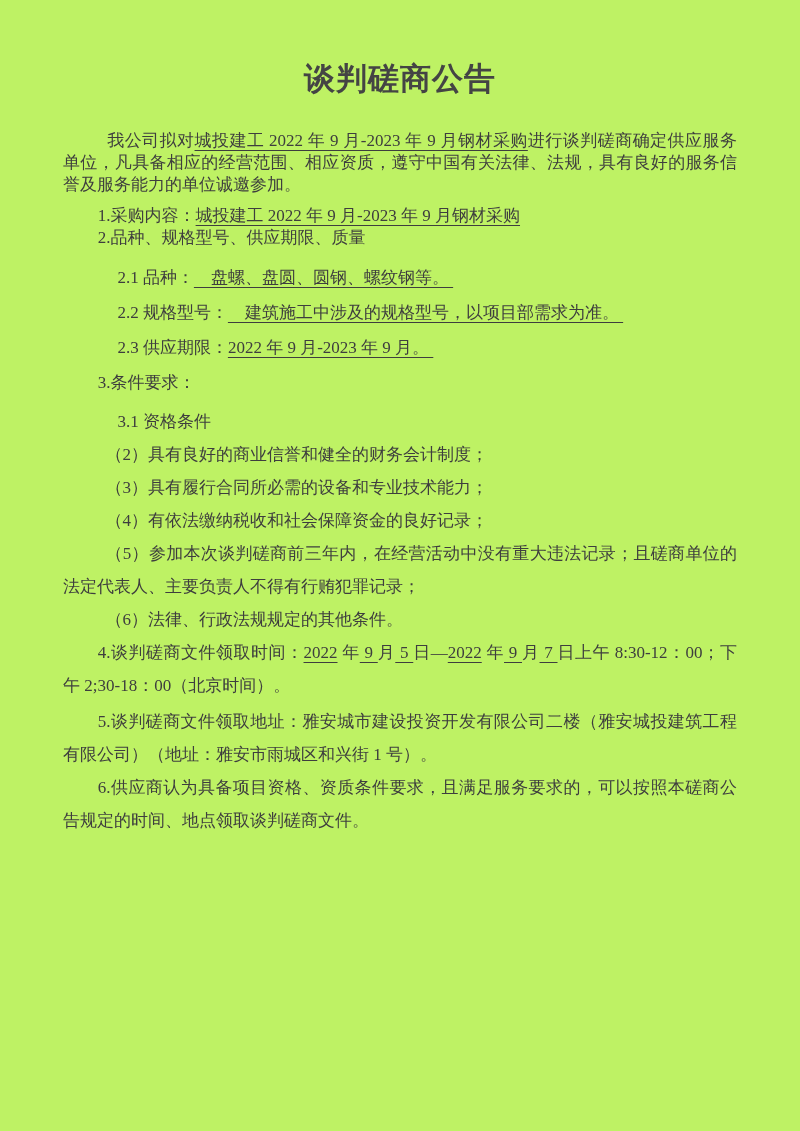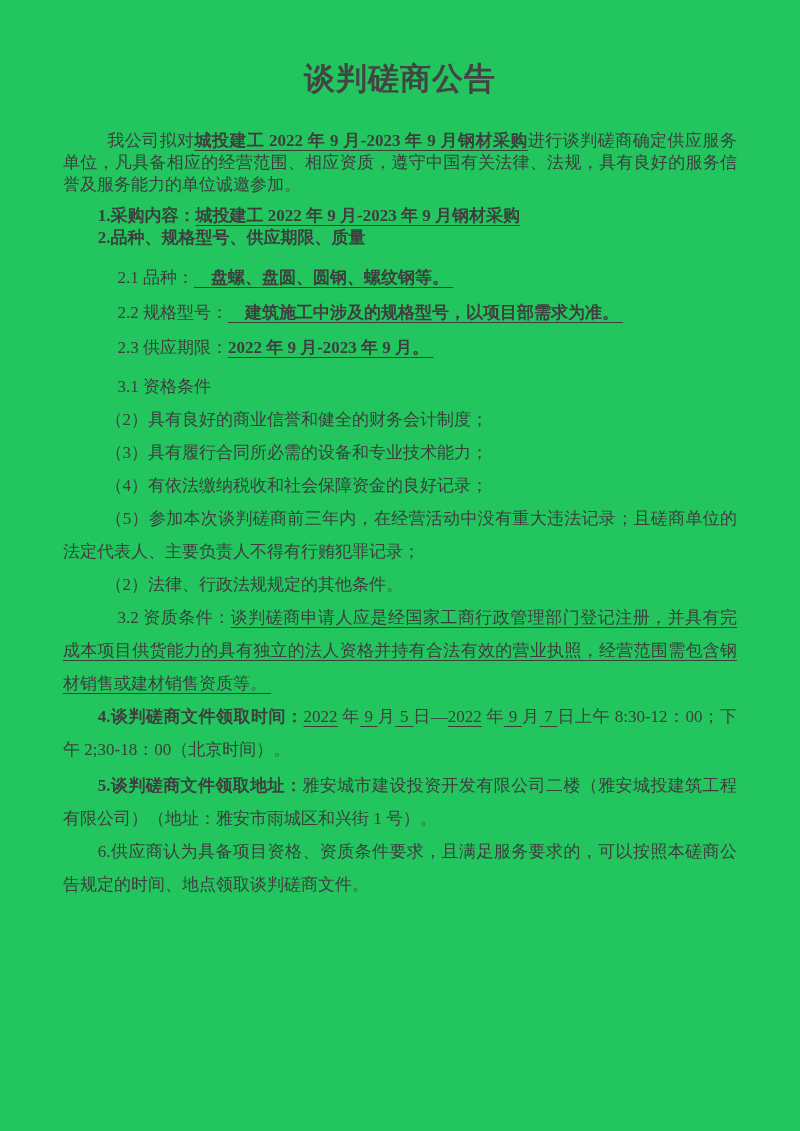--- a/index.html
+++ b/index.html
@@ -6,21 +6,21 @@
   body {
     width: 800px; height: 1131px;
     background: #ffffff;
     font-family: "Liberation Serif", "DejaVu Serif", serif;
     color: #3e3e3e;
   }
   .page {
     box-sizing: border-box;
     width: 800px; height: 1131px;
     padding: 58px 63px 0 63px;
-    background: #22c55e;
+    background: #bef264;
     overflow: hidden;
   }
   .title {
     margin: 0 0 30px 0;
     font-size: 31px;
     font-weight: 700;
     text-align: center;
     color: #444444;
     letter-spacing: 1px;
   }
@@ -29,21 +29,21 @@
     font-size: 17px;
     text-align: justify;
     color: #3e3e3e;
   }
   .tight { line-height: 22px; }
   .wide  { line-height: 33px; }
   .indent-intro  { text-indent: 2.6em; }
   .indent-item   { text-indent: 2.05em; }
   .indent-sub    { text-indent: 3.2em; }
   .indent-clause { text-indent: 2.5em; }
-  .b { font-weight: 700; }
+  .b { font-weight: 400; }
   .u {
     text-decoration: underline;
     text-underline-offset: 4px;
     text-decoration-thickness: 1.3px;
   }
   .t { white-space: pre-wrap; }
   .m-item1 { margin-top: 9px; }
   .sp-first { margin-top: 12px; }
   .sp { margin-top: 2px; }
   .m-item3 { margin-top: 2px; }
@@ -63,35 +63,35 @@
 
   <p class="para tight indent-item"><span class="t b">2.品种、规格型号、供应期限、质量</span></p>
 
   <p class="para wide indent-sub sp-first"><span class="t">2.1 品种：</span><span class="t b u">　盘螺、盘圆、圆钢、螺纹钢等。 </span></p>
 
   <p class="para wide indent-sub sp"><span class="t">2.2 规格型号：</span><span class="t b u">　建筑施工中涉及的规格型号，以项目部需求为准。 </span></p>
 
   <p class="para wide indent-sub sp"><span class="t">2.3 供应期限：</span><span class="t b u">2022 年 9 月-2023 年 9 月。 </span></p>
 
 
+  <p class="para wide indent-item m-item3"><span class="t b">3.条件要求：</span></p>
 
   <p class="para wide indent-sub m-31"><span class="t">3.1 资格条件</span></p>
 
 
   <p class="para wide indent-clause"><span class="t">（2）具有良好的商业信誉和健全的财务会计制度；</span></p>
 
   <p class="para wide indent-clause"><span class="t">（3）具有履行合同所必需的设备和专业技术能力；</span></p>
 
   <p class="para wide indent-clause"><span class="t">（4）有依法缴纳税收和社会保障资金的良好记录；</span></p>
 
   <p class="para wide indent-clause"><span class="t">（5）参加本次谈判磋商前三年内，在经营活动中没有重大违法记录；且磋商单位的法定代表人、主要负责人不得有行贿犯罪记录；</span></p>
 
-  <p class="para wide indent-clause"><span class="t">（2）法律、行政法规规定的其他条件。</span></p>
+  <p class="para wide indent-clause"><span class="t">（6）法律、行政法规规定的其他条件。</span></p>
 
-  <p class="para wide indent-sub"><span class="t">3.2 资质条件：</span><span class="t u">谈判磋商申请人应是经国家工商行政管理部门登记注册，并具有完成本项目供货能力的具有独立的法人资格并持有合法有效的营业执照，经营范围需包含钢材销售或建材销售资质等。 </span></p>
 
   <p class="para wide indent-item"><span class="t b">4.谈判磋商文件领取时间：</span><span class="t u">2022</span><span class="t"> 年</span><span class="t u"> 9 </span><span class="t">月</span><span class="t u"> 5 </span><span class="t">日—</span><span class="t u">2022</span><span class="t"> 年</span><span class="t u"> 9 </span><span class="t">月</span><span class="t u"> 7 </span><span class="t">日上午 8:30-12：00；下午 2;30-18：00（北京时间）。</span></p>
 
   <p class="para wide indent-item m-item5"><span class="t b">5.谈判磋商文件领取地址：</span><span class="t">雅安城市建设投资开发有限公司二楼（雅安城投建筑工程有限公司）（地址：雅安市雨城区和兴街 1 号）。</span></p>
 
   <p class="para wide indent-item"><span class="t">6.供应商认为具备项目资格、资质条件要求，且满足服务要求的，可以按照本磋商公告规定的时间、地点领取谈判磋商文件。</span></p>
 
 </div>
 
 </body></html>

